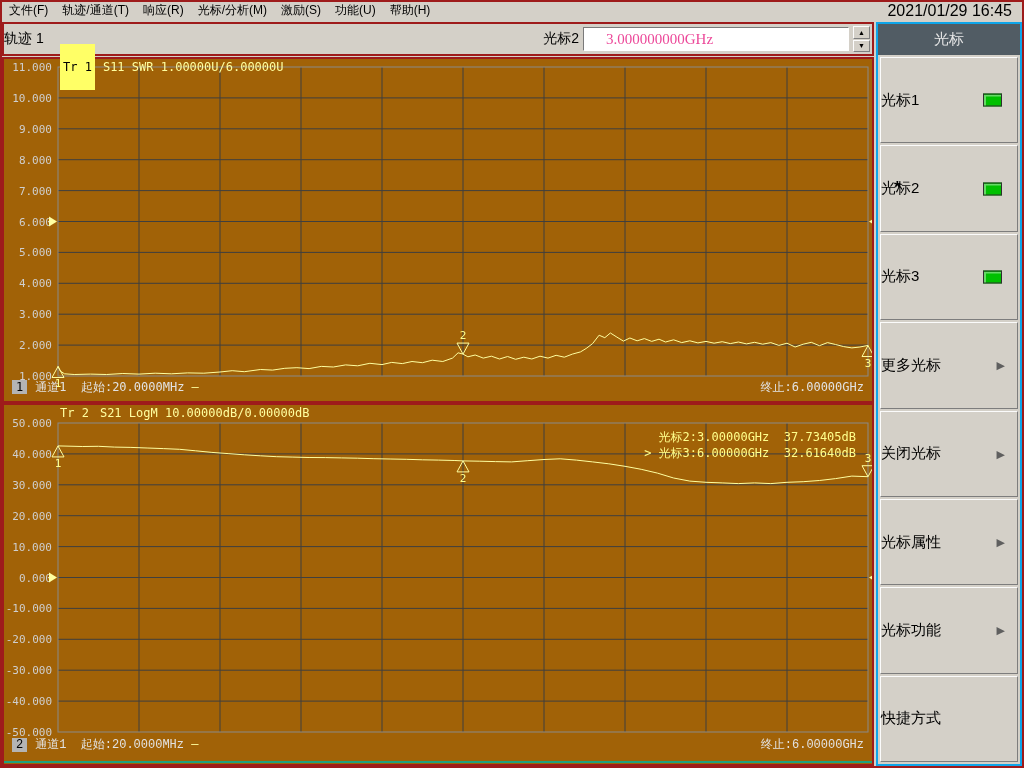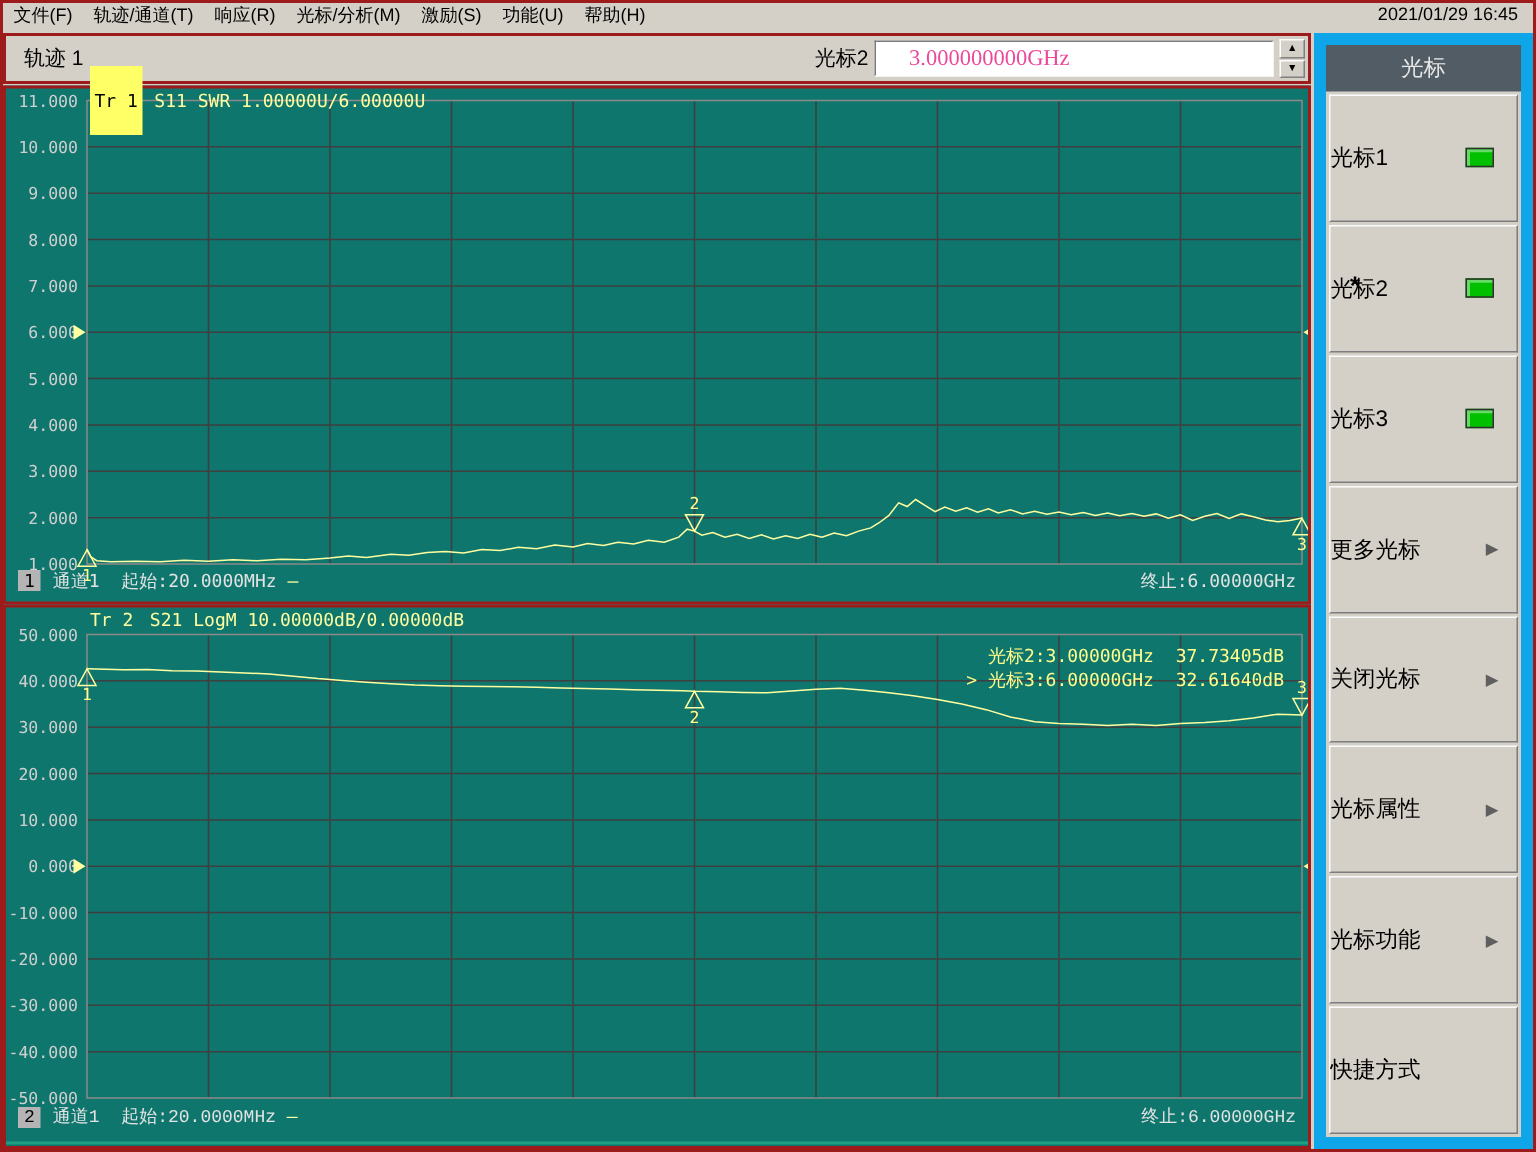--- a/index.html
+++ b/index.html
@@ -2,41 +2,41 @@
 <html><head>
 <meta charset="utf-8">
 <style>
   html,body{margin:0;padding:0;}
   body{width:1024px;height:768px;background:#d4d0c8;font-family:"Liberation Sans",sans-serif;position:relative;overflow:hidden;}
   .window{position:absolute;inset:0;border:2px solid #9e1b1b;box-sizing:border-box;background:#d4d0c8;}
   
   .menubar{position:absolute;top:0;left:0;right:0;height:20px;display:flex;align-items:flex-start;font-size:12px;color:#000;}
   .menu-item{padding:0 7px;cursor:default;}
   .menubar-spacer{flex:1;}
-  .datetime{padding-right:10px;font-size:12px;}
+  .datetime{padding-right:10px;font-size:16px;}
   
   .toolbar{position:absolute;top:20px;left:0;width:872px;height:34px;border:2px solid #9e1b1b;background:#d4d0c8;box-sizing:border-box;display:flex;align-items:center;}
-  .trace-label{font-size:14px;padding-left:12px;}
+  .trace-label{font-size:14px;}
   .toolbar-right{margin-left:auto;display:flex;align-items:center;gap:4px;padding-right:2px;}
   .marker-entry-label{font-size:14px;}
   .marker-input{width:220px;height:22px;font-size:15px;border:1px solid #7a7a7a;border-bottom-color:#fff;border-right-color:#fff;padding:0 22px;font-family:Liberation Serif, serif;background:#fff;color:#ec4899;}
   .spinner{width:17px;height:26px;display:flex;flex-direction:column;gap:1px;}
   .spin-btn{flex:1;background:#d4d0c8;border:1px solid #808080;border-top-color:#fdfdfd;border-left-color:#fdfdfd;font-size:7px;line-height:7px;text-align:center;padding:0;color:#000;cursor:default;}
   
-  .sidebar{position:absolute;top:20px;left:874px;right:0;bottom:0;border:8px solid #0ea5e9;background:#d4d0c8;box-sizing:border-box;display:flex;flex-direction:column;}
+  .sidebar{position:absolute;top:20px;left:874px;right:0;bottom:0;border:2px solid #0ea5e9;background:#d4d0c8;box-sizing:border-box;display:flex;flex-direction:column;}
   .sidebar-header{height:31px;min-height:31px;background:#515c64;color:#e8e8e8;font-size:15px;display:flex;align-items:center;justify-content:center;}
   .sidebar-buttons{flex:1;display:flex;flex-direction:column;padding:1px;}
   .sbtn{position:relative;flex:1;margin:1px;background:#d4d0c8;border:1px solid #7d7d7d;border-top-color:#fbfbfb;border-left-color:#fbfbfb;display:flex;align-items:center;justify-content:flex-start;font-size:15px;color:#000;cursor:default;}
   .led{position:absolute;right:15px;top:50%;transform:translateY(-50%);width:17px;height:11px;border:1px solid #2f2f2f;}
   .led.on{background:#00c000;box-shadow:inset 2px 2px 0 rgba(255,255,255,.4);}
   .led.off{background:#f8f8f8;}
   .asterisk{position:absolute;left:13px;top:50%;transform:translateY(-55%);font-size:17px;font-weight:bold;}
   .arrow{position:absolute;right:12px;top:50%;transform:translateY(-50%);color:#5f5f5f;font-size:11px;}
   
-  .chart-panel{position:absolute;left:0;width:872px;background:#0f766e;border:2px solid #9e1b1b;box-sizing:border-box;}
+  .chart-panel{position:absolute;left:0;width:872px;background:#a16207;border:2px solid #9e1b1b;box-sizing:border-box;}
   #chart0{top:55px;height:346px;}
   #chart1{top:401px;height:363px;}
   svg.plot{position:absolute;left:0;top:0;}
   .trace-title{position:absolute;left:56px;top:1px;font:12px "DejaVu Sans Mono",monospace;color:#ffffa0;white-space:pre;}
   .trace-badge.active{background:#ffff66;color:#000;padding:16px 3px;}
   .trace-badge.plain{color:#ffffa0;padding:0 3px 0 0;}
   .trace-title .ttl{padding-left:8px;}
   .readouts{position:absolute;right:16px;font:12px "DejaVu Sans Mono",monospace;color:#ffff8c;text-align:right;white-space:pre;line-height:16px;}
   #chart0 .readouts{top:12px;}
   #chart1 .readouts{top:24px;}

